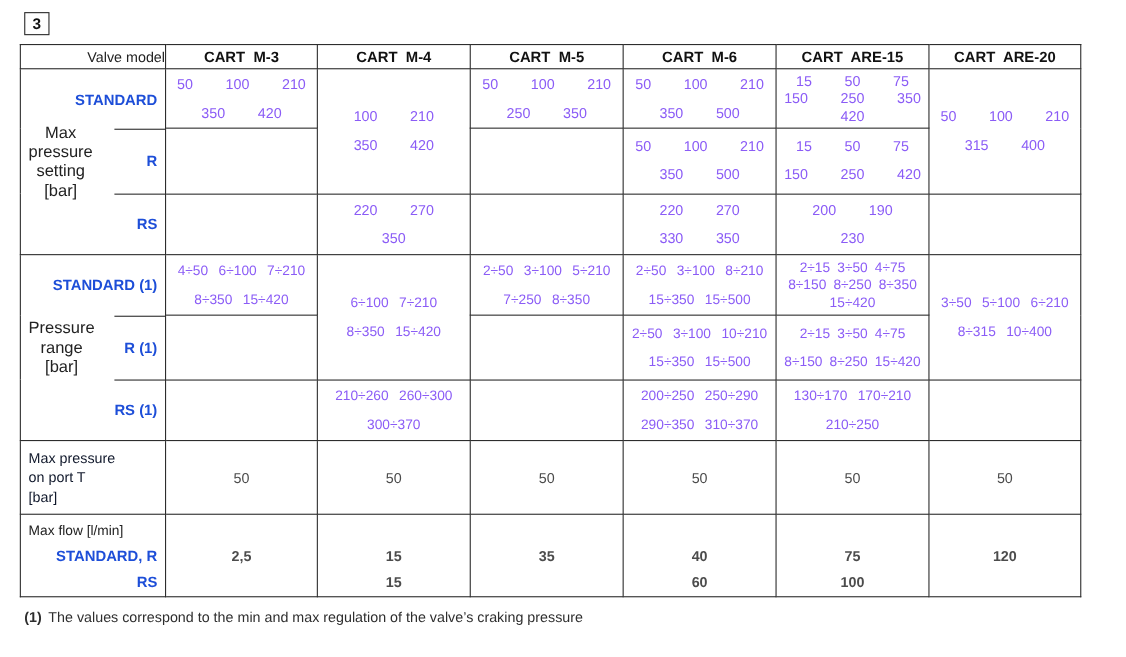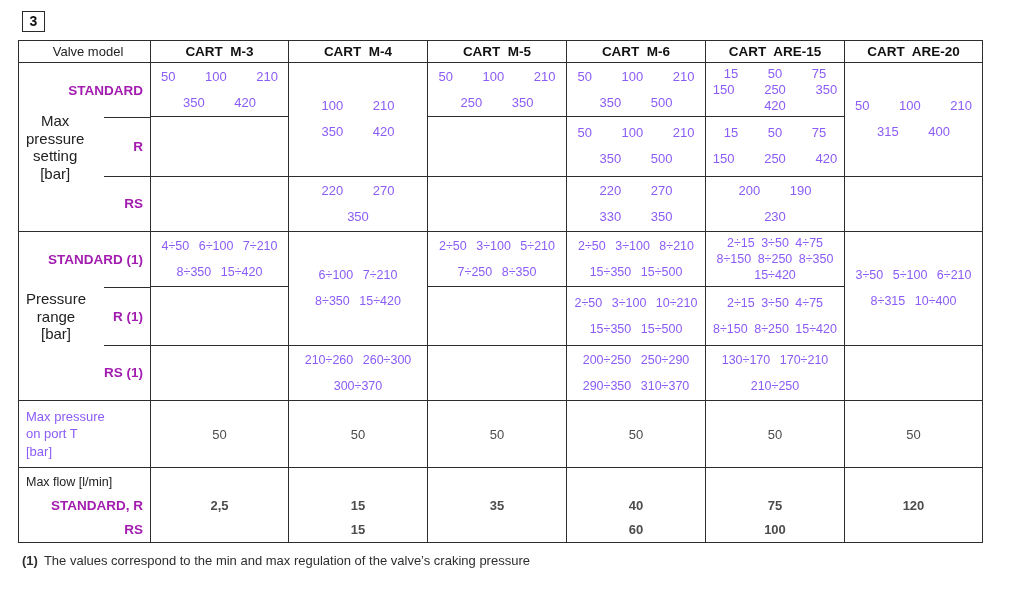--- a/index.html
+++ b/index.html
@@ -25,21 +25,21 @@
     border-collapse:collapse; table-layout:fixed; width:964px;
     border:1.5px solid #2d2d2d;
   }
   .hydro td, .hydro th { border:1px solid #2d2d2d; padding:0; overflow:hidden; }
 
   .hydro th.model {
     font-size:13.5px; font-weight:bold; color:#111; text-align:center;
     white-space:pre; height:22px;
   }
   .hydro th.valve {
-    font-weight:normal; font-size:13px; text-align:center; padding-left:7px; color:#222;
+    font-weight:normal; font-size:13px; text-align:right; padding-left:7px; color:#222;
   }
 
   
   td.vals {
     text-align:center; vertical-align:middle;
     font-size:13px; color:#8b5cf6; white-space:pre; line-height:26px;
   }
   td.wide  { word-spacing:26px; }
   td.range { font-size:12.5px; word-spacing:6px; }
   td.ws-sm { word-spacing:3px; }
@@ -48,40 +48,40 @@
   
   td.seccell { vertical-align:top; }
   .sec { position:relative; height:168px; width:100%; }
   .sec-name {
     position:absolute; left:7px; top:50%; transform:translateY(-50%);
     font-size:15px; line-height:17.5px; color:#222; white-space:pre-line; text-align:center;
   }
   .sub {
     position:absolute; right:0; left:0;
     display:flex; align-items:center; justify-content:flex-end;
-    padding-right:7px; font-weight:bold; font-size:13.5px; color:#a21caf;
+    padding-right:7px; font-weight:bold; font-size:13.5px; color:#1d4ed8;
   }
   .partline {
     position:absolute; right:0; width:46px; height:0;
     border-top:1px solid #2d2d2d;
   }
 
   
   td.plain-label {
-    vertical-align:middle; font-size:13px; color:#8b5cf6;
+    vertical-align:middle; font-size:13px; color:#0f172a;
     white-space:pre-line; padding-left:7px; line-height:17.5px;margin-left:36px;
   }
   td.single { text-align:center; vertical-align:middle; font-size:13px; color:#4c4c4c; }
 
   
   td.flow-label { vertical-align:top; }
   .flow-label-inner { padding-top:3px; }
   .fl-line1 { height:23px; line-height:23px; font-size:12.5px; color:#222; padding-left:7px; }
   .fl-line2, .fl-line3 {
-    height:24px; line-height:24px; font-weight:bold; font-size:13.5px; color:#a21caf;
+    height:24px; line-height:24px; font-weight:bold; font-size:13.5px; color:#1d4ed8;
     text-align:right; padding-right:7px;
   }
   td.flow-vals { vertical-align:top; text-align:center; font-size:13px; color:#4c4c4c; }
   .fv-spacer { height:26px; }
   .fv-line { height:24px; line-height:24px;font-weight:bold; }
 
   
   .footnote { margin:10px 0 0 4px; font-size:13px; color:#2e2e2e; }
   .footnote b { margin-right:6px; }
 </style>

